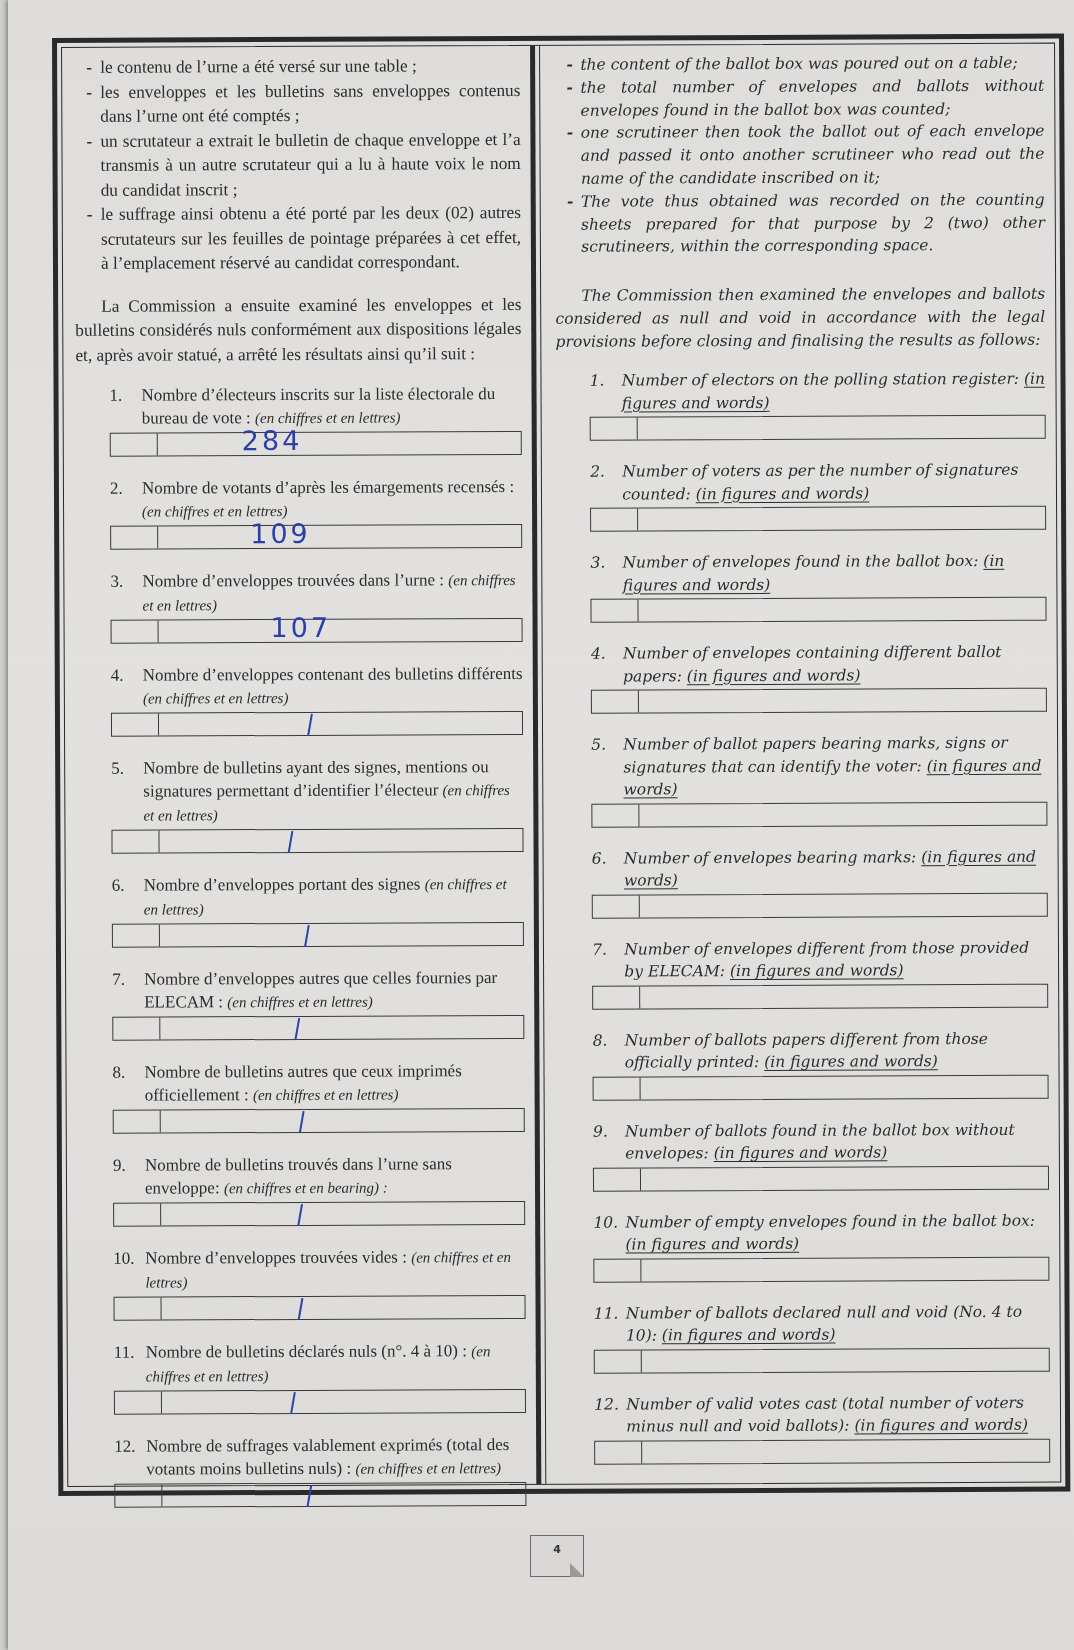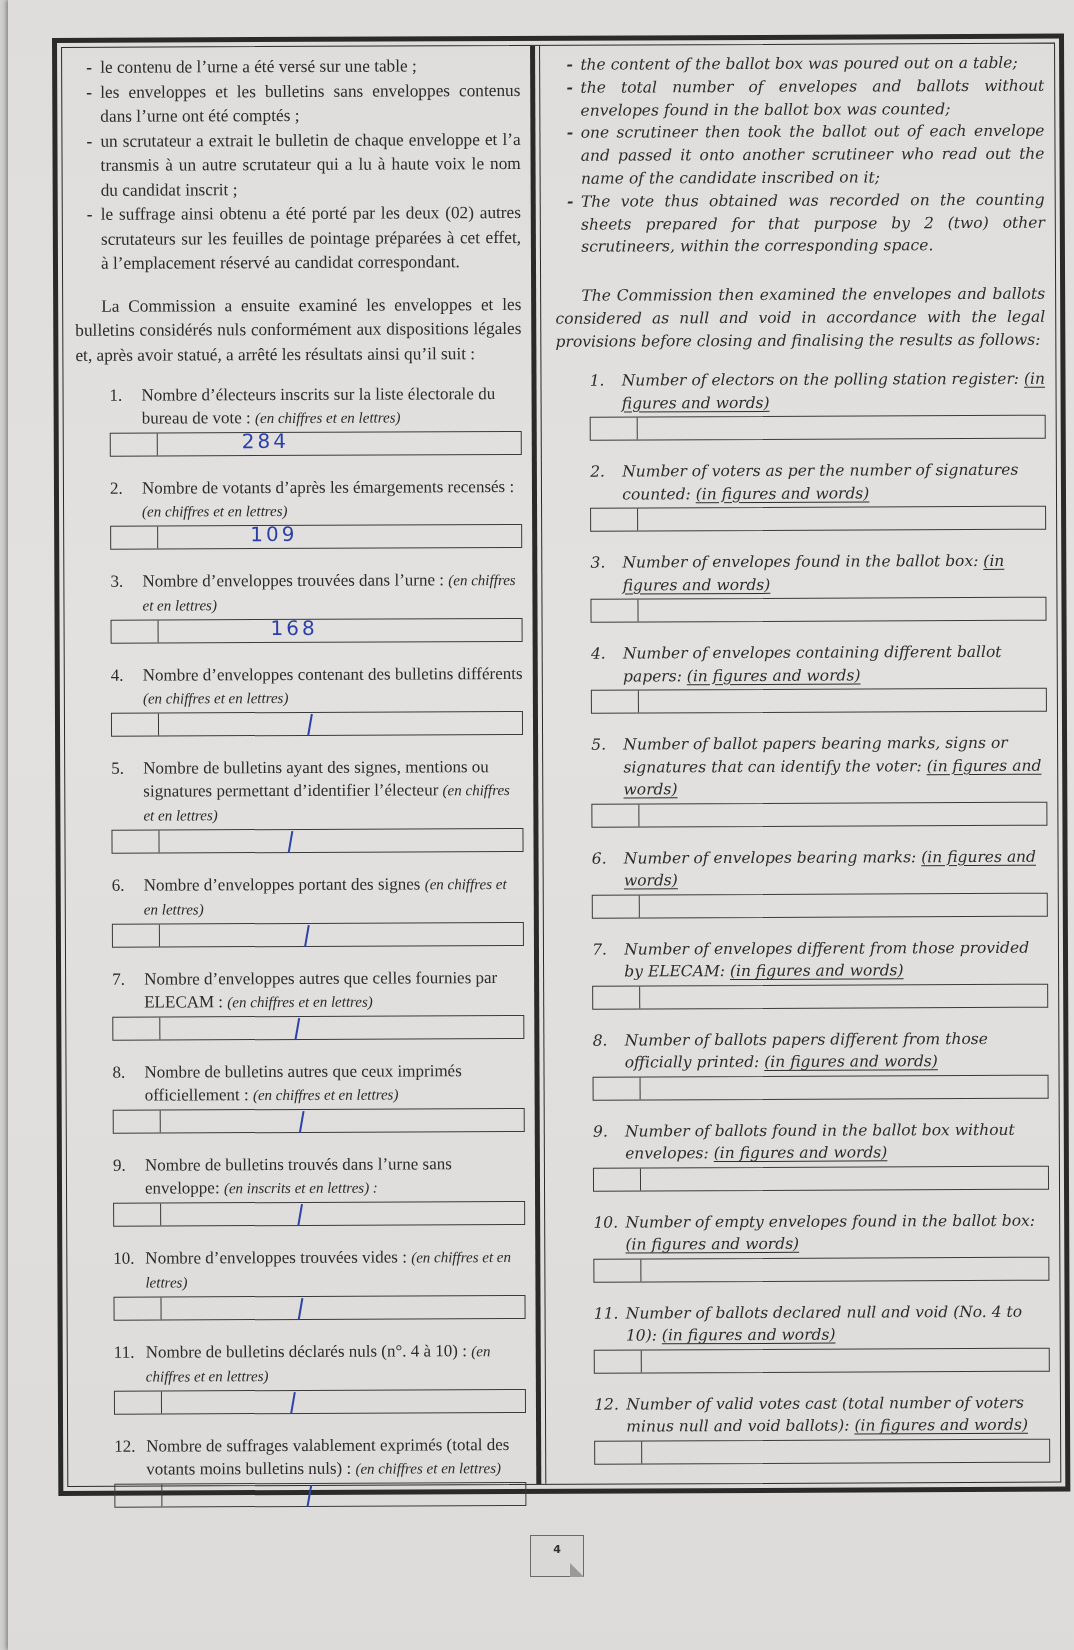--- a/index.html
+++ b/index.html
@@ -51,21 +51,21 @@
   .en .item .label { text-decoration: none; }
   .en .item .label .ul { text-decoration: underline; text-underline-offset: 3px; }
   .answer {
     margin: 2px 0 20px -32px; height: 22px; border: 1.6px solid #3a3a3a;
     display: flex; position: relative;
   }
   .answer .cell-small { width: 46px; border-right: 1.6px solid #3a3a3a; }
   .answer .cell-big { flex: 1; position: relative; }
   .hand {
     position: absolute; top: -7px; font-family: "DejaVu Sans", sans-serif;
-    color: #2a3fa8; font-size: 20px; letter-spacing: 3px; line-height: 30px;
+    color: #2a3fa8; font-size: 27px; letter-spacing: 3px; line-height: 30px;
   }
   .dashmark {
     position: absolute; top: 1px; width: 2px; height: 22px; background: #2d43a6;
     transform: rotate(10deg);
   }
   .page-box {
     position: absolute; left: 522px; top: 1535px; width: 52px; height: 40px;
     border: 1.3px solid #6a6a6a; background: #d9d8d6;
     font-family: "DejaVu Sans", sans-serif; font-size: 11px; font-weight: bold;
     text-align: center; line-height: 28px; color: #333;
@@ -111,21 +111,21 @@
                   <span class="hand" style="left:92px">109</span>
                 </div>
               </div>
           </li>
           <li class="item">
             <span class="num">3.</span>
             <div class="label"><span>Nombre d’enveloppes trouvées dans l’urne :</span> <span class="hint">(en chiffres et en lettres)</span></div>
             <div class="answer">
                 <div class="cell-small"></div>
                 <div class="cell-big">
-                  <span class="hand" style="left:112px">168</span>
+                  <span class="hand" style="left:112px">107</span>
                 </div>
               </div>
           </li>
           <li class="item">
             <span class="num">4.</span>
             <div class="label"><span>Nombre d’enveloppes contenant des bulletins différents</span> <span class="hint">(en chiffres et en lettres)</span></div>
             <div class="answer">
                 <div class="cell-small"></div>
                 <div class="cell-big">
                   <span class="dashmark" style="left:150px"></span>
@@ -167,21 +167,21 @@
             <div class="label"><span>Nombre de bulletins autres que ceux imprimés officiellement :</span> <span class="hint">(en chiffres et en lettres)</span></div>
             <div class="answer">
                 <div class="cell-small"></div>
                 <div class="cell-big">
                   <span class="dashmark" style="left:140px"></span>
                 </div>
               </div>
           </li>
           <li class="item">
             <span class="num">9.</span>
-            <div class="label"><span>Nombre de bulletins trouvés dans l’urne sans enveloppe:</span> <span class="hint">(en inscrits et en lettres) :</span></div>
+            <div class="label"><span>Nombre de bulletins trouvés dans l’urne sans enveloppe:</span> <span class="hint">(en chiffres et en bearing) :</span></div>
             <div class="answer">
                 <div class="cell-small"></div>
                 <div class="cell-big">
                   <span class="dashmark" style="left:138px"></span>
                 </div>
               </div>
           </li>
           <li class="item">
             <span class="num">10.</span>
             <div class="label"><span>Nombre d’enveloppes trouvées vides :</span> <span class="hint">(en chiffres et en lettres)</span></div>

